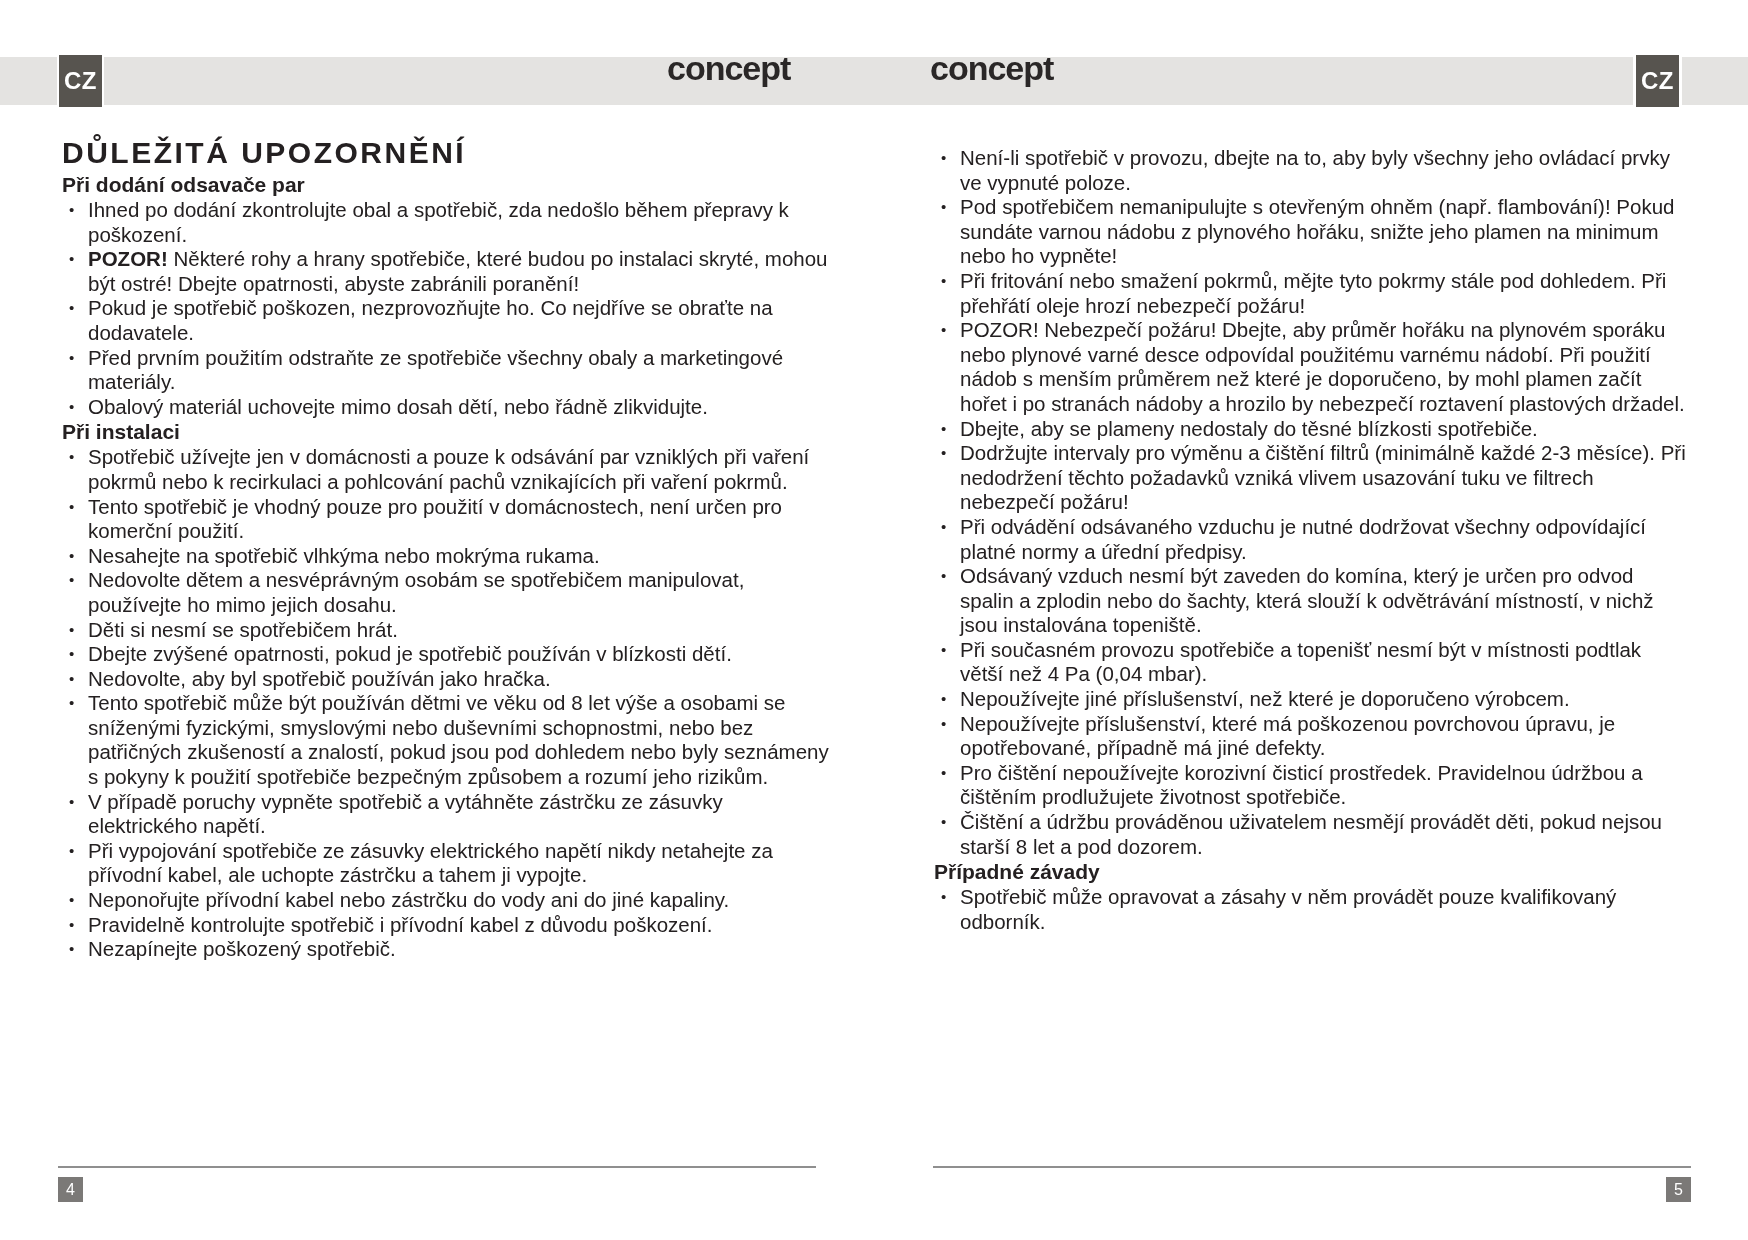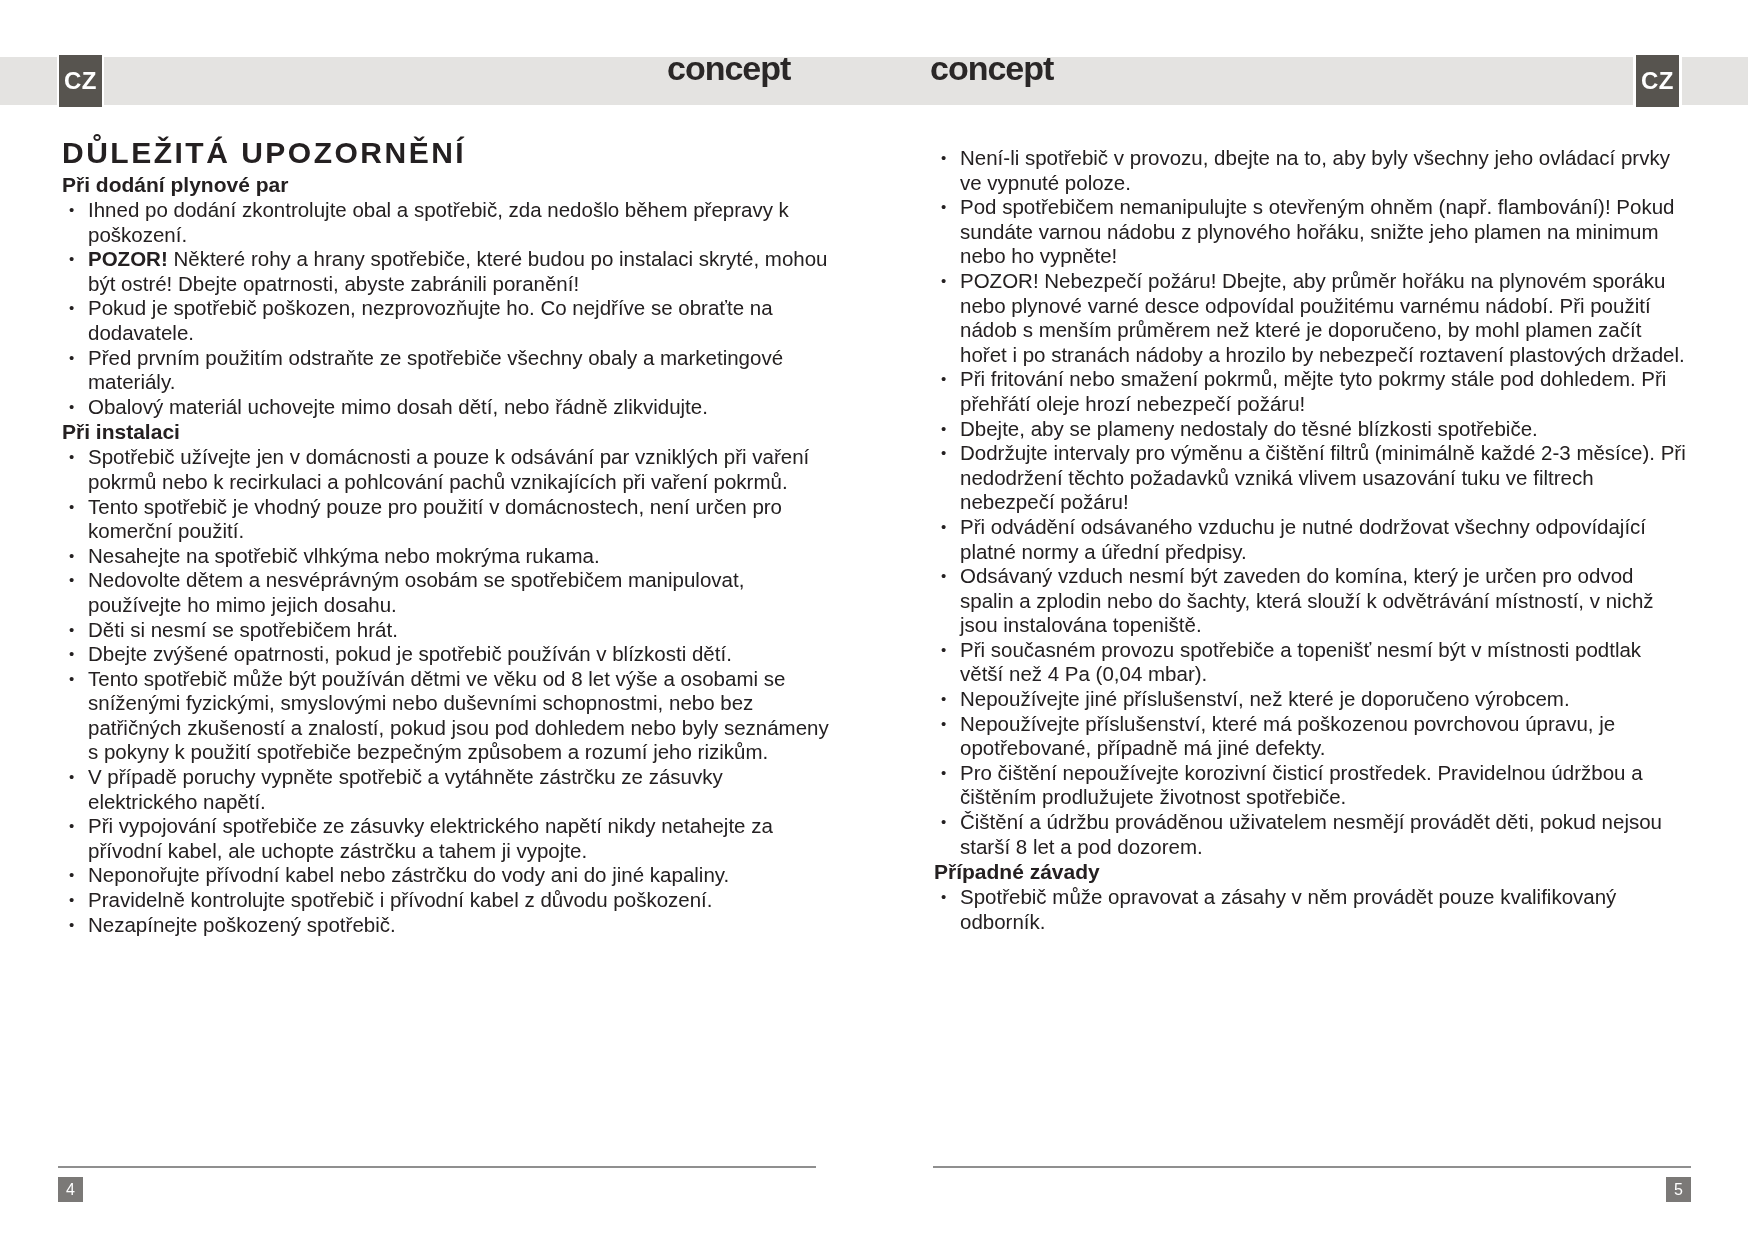--- a/index.html
+++ b/index.html
@@ -83,57 +83,58 @@
 <div class="brand right">concept</div>
 <div class="lang-tab right">
   <span>CZ</span>
 </div>
 <div class="bar bar-right-edge"></div>
 
 <div class="column column-left">
   <h1 class="doc-title">DŮLEŽITÁ UPOZORNĚNÍ</h1>
   <div id="left-sections">
       <section class="section">
-        <h2 class="sec-heading">Při dodání plynové par</h2>
+        <h2 class="sec-heading">Při dodání odsavače par</h2>
         <ul class="bullets">
           <li>Ihned po dodání zkontrolujte obal a spotřebič, zda nedošlo během přepravy k poškození.</li>
           <li><b>POZOR! </b>Některé rohy a hrany spotřebiče, které budou po instalaci skryté, mohou být ostré! Dbejte opatrnosti, abyste zabránili poranění!</li>
           <li>Pokud je spotřebič poškozen, nezprovozňujte ho. Co nejdříve se obraťte na dodavatele.</li>
           <li>Před prvním použitím odstraňte ze spotřebiče všechny obaly a marketingové materiály.</li>
           <li>Obalový materiál uchovejte mimo dosah dětí, nebo řádně zlikvidujte.</li>
         </ul>
       </section>
       <section class="section">
         <h2 class="sec-heading">Při instalaci</h2>
         <ul class="bullets">
           <li>Spotřebič užívejte jen v domácnosti a pouze k odsávání par vzniklých při vaření pokrmů nebo k recirkulaci a pohlcování pachů vznikajících při vaření pokrmů.</li>
           <li>Tento spotřebič je vhodný pouze pro použití v domácnostech, není určen pro komerční použití.</li>
           <li>Nesahejte na spotřebič vlhkýma nebo mokrýma rukama.</li>
           <li>Nedovolte dětem a nesvéprávným osobám se spotřebičem manipulovat, používejte ho mimo jejich dosahu.</li>
           <li>Děti si nesmí se spotřebičem hrát.</li>
           <li>Dbejte zvýšené opatrnosti, pokud je spotřebič používán v blízkosti dětí.</li>
+          <li>Nedovolte, aby byl spotřebič používán jako hračka.</li>
           <li>Tento spotřebič může být používán dětmi ve věku od 8 let výše a osobami se sníženými fyzickými, smyslovými nebo duševními schopnostmi, nebo bez patřičných zkušeností a znalostí, pokud jsou pod dohledem nebo byly seznámeny s pokyny k použití spotřebiče bezpečným způsobem a rozumí jeho rizikům.</li>
           <li>V případě poruchy vypněte spotřebič a vytáhněte zástrčku ze zásuvky elektrického napětí.</li>
           <li>Při vypojování spotřebiče ze zásuvky elektrického napětí nikdy netahejte za přívodní kabel, ale uchopte zástrčku a tahem ji vypojte.</li>
           <li>Neponořujte přívodní kabel nebo zástrčku do vody ani do jiné kapaliny.</li>
           <li>Pravidelně kontrolujte spotřebič i přívodní kabel z důvodu poškození.</li>
           <li>Nezapínejte poškozený spotřebič.</li>
         </ul>
       </section>
     </div>
 </div>
 
 <div class="column column-right">
   <div id="right-sections">
       <section class="section">
         <ul class="bullets">
           <li>Není-li spotřebič v provozu, dbejte na to, aby byly všechny jeho ovládací prvky ve vypnuté poloze.</li>
           <li>Pod spotřebičem nemanipulujte s otevřeným ohněm (např. flambování)! Pokud sundáte varnou nádobu z plynového hořáku, snižte jeho plamen na minimum nebo ho vypněte!</li>
+          <li>Při fritování nebo smažení pokrmů, mějte tyto pokrmy stále pod dohledem. Při přehřátí oleje hrozí nebezpečí požáru!</li>
           <li>POZOR! Nebezpečí požáru! Dbejte, aby průměr hořáku na plynovém sporáku nebo plynové varné desce odpovídal použitému varnému nádobí. Při použití nádob s menším průměrem než které je doporučeno, by mohl plamen začít hořet i po stranách nádoby a hrozilo by nebezpečí roztavení plastových držadel.</li>
-          <li>Při fritování nebo smažení pokrmů, mějte tyto pokrmy stále pod dohledem. Při přehřátí oleje hrozí nebezpečí požáru!</li>
           <li>Dbejte, aby se plameny nedostaly do těsné blízkosti spotřebiče.</li>
           <li>Dodržujte intervaly pro výměnu a čištění filtrů (minimálně každé 2-3 měsíce). Při nedodržení těchto požadavků vzniká vlivem usazování tuku ve filtrech nebezpečí požáru!</li>
           <li>Při odvádění odsávaného vzduchu je nutné dodržovat všechny odpovídající platné normy a úřední předpisy.</li>
           <li>Odsávaný vzduch nesmí být zaveden do komína, který je určen pro odvod spalin a zplodin nebo do šachty, která slouží k odvětrávání místností, v nichž jsou instalována topeniště.</li>
           <li>Při současném provozu spotřebiče a topenišť nesmí být v místnosti podtlak větší než 4 Pa (0,04 mbar).</li>
           <li>Nepoužívejte jiné příslušenství, než které je doporučeno výrobcem.</li>
           <li>Nepoužívejte příslušenství, které má poškozenou povrchovou úpravu, je opotřebované, případně má jiné defekty.</li>
           <li>Pro čištění nepoužívejte korozivní čisticí prostředek. Pravidelnou údržbou a čištěním prodlužujete životnost spotřebiče.</li>
           <li>Čištění a údržbu prováděnou uživatelem nesmějí provádět děti, pokud nejsou starší 8 let a pod dozorem.</li>
         </ul>

